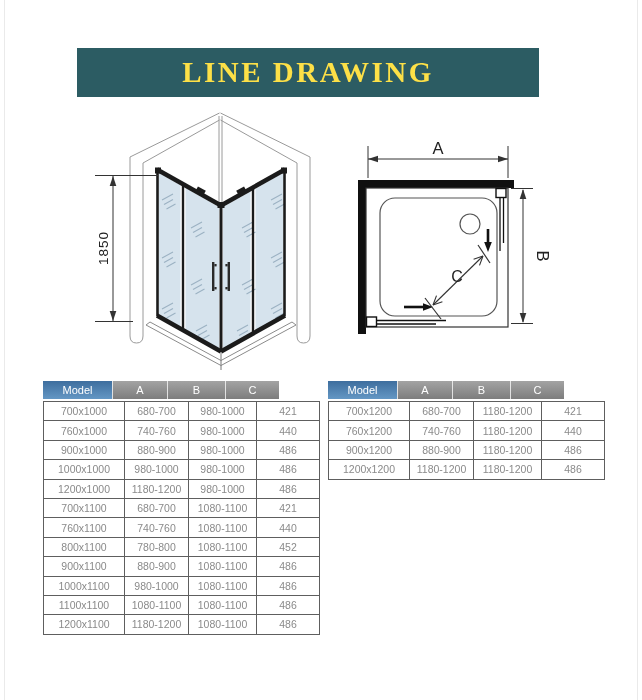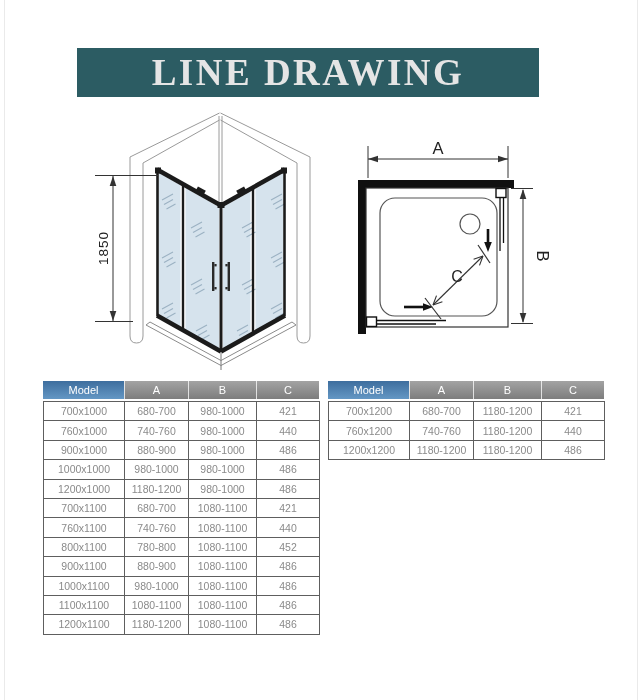--- a/index.html
+++ b/index.html
@@ -4,30 +4,30 @@
 <style>
   html,body{margin:0;padding:0;background:#fff;}
   body{font-family:"Liberation Sans",sans-serif;}
   .page{position:relative;width:642px;height:700px;background:#fff;overflow:hidden;}
   .edge{position:absolute;top:0;bottom:0;width:0;border-left:1px solid #eaeaea;}
   .edge-l{left:4px;}
   .edge-r{left:637px;}
 
   .banner{position:absolute;left:77px;top:48px;width:462px;height:49px;
           background:var(--banner-bg,#2c5c63);display:flex;align-items:center;justify-content:center;}
-  .banner span{color:#e5e5e5;font-family:"Liberation Serif",serif;font-weight:bold;
-               font-size:37px;letter-spacing:2.5px;}
+  .banner span{color:#fde047;font-family:"Liberation Serif",serif;font-weight:bold;
+               font-size:29px;letter-spacing:2.5px;}
 
   .drawing{position:absolute;}
   svg text{font-family:"Liberation Sans",sans-serif;}
 
   .tbl{position:absolute;top:381px;width:276px;}
   .tbl-left{left:43px;}
   .tbl-right{left:328px;}
-  .hdr{display:flex;width:276px;margin-bottom:2px;justify-content:flex-end;}
+  .hdr{display:flex;width:236px;margin-bottom:2px;justify-content:flex-end;}
   .hcell{box-sizing:border-box;height:18px;line-height:18px;text-align:center;
          font-size:11px;color:#fff;}
   .hcell + .hcell{border-left:1px solid rgba(255,255,255,.75);}
   .hcell-model{background:linear-gradient(180deg,var(--model-top,#3e6e9e),var(--model-bottom,#6497c4));}
   .hcell-abc{background:linear-gradient(180deg,var(--abc-top,#a3a3a3),var(--abc-bottom,#7d7d7d));}
   .w0{width:81px;} .w1{width:64px;} .w2{width:68px;} .w3{width:63px;}
   table.spec{border-collapse:collapse;table-layout:fixed;width:276px;}
   table.spec td{height:18.4px;padding:0;border:1px solid #5e5e5e;background:#fff;
                 text-align:center;font-size:10.5px;color:var(--cell-text,#8a8a8a);}
 </style>
@@ -296,20 +296,26 @@
             <td>1180-1200</td>
             <td>421</td>
           </tr>
           <tr>
             <td>760x1200</td>
             <td>740-760</td>
             <td>1180-1200</td>
             <td>440</td>
           </tr>
           <tr>
+            <td>900x1200</td>
+            <td>880-900</td>
+            <td>1180-1200</td>
+            <td>486</td>
+          </tr>
+          <tr>
             <td>1200x1200</td>
             <td>1180-1200</td>
             <td>1180-1200</td>
             <td>486</td>
           </tr>
         </tbody>
       </table>
     </div>
 
 </div>

